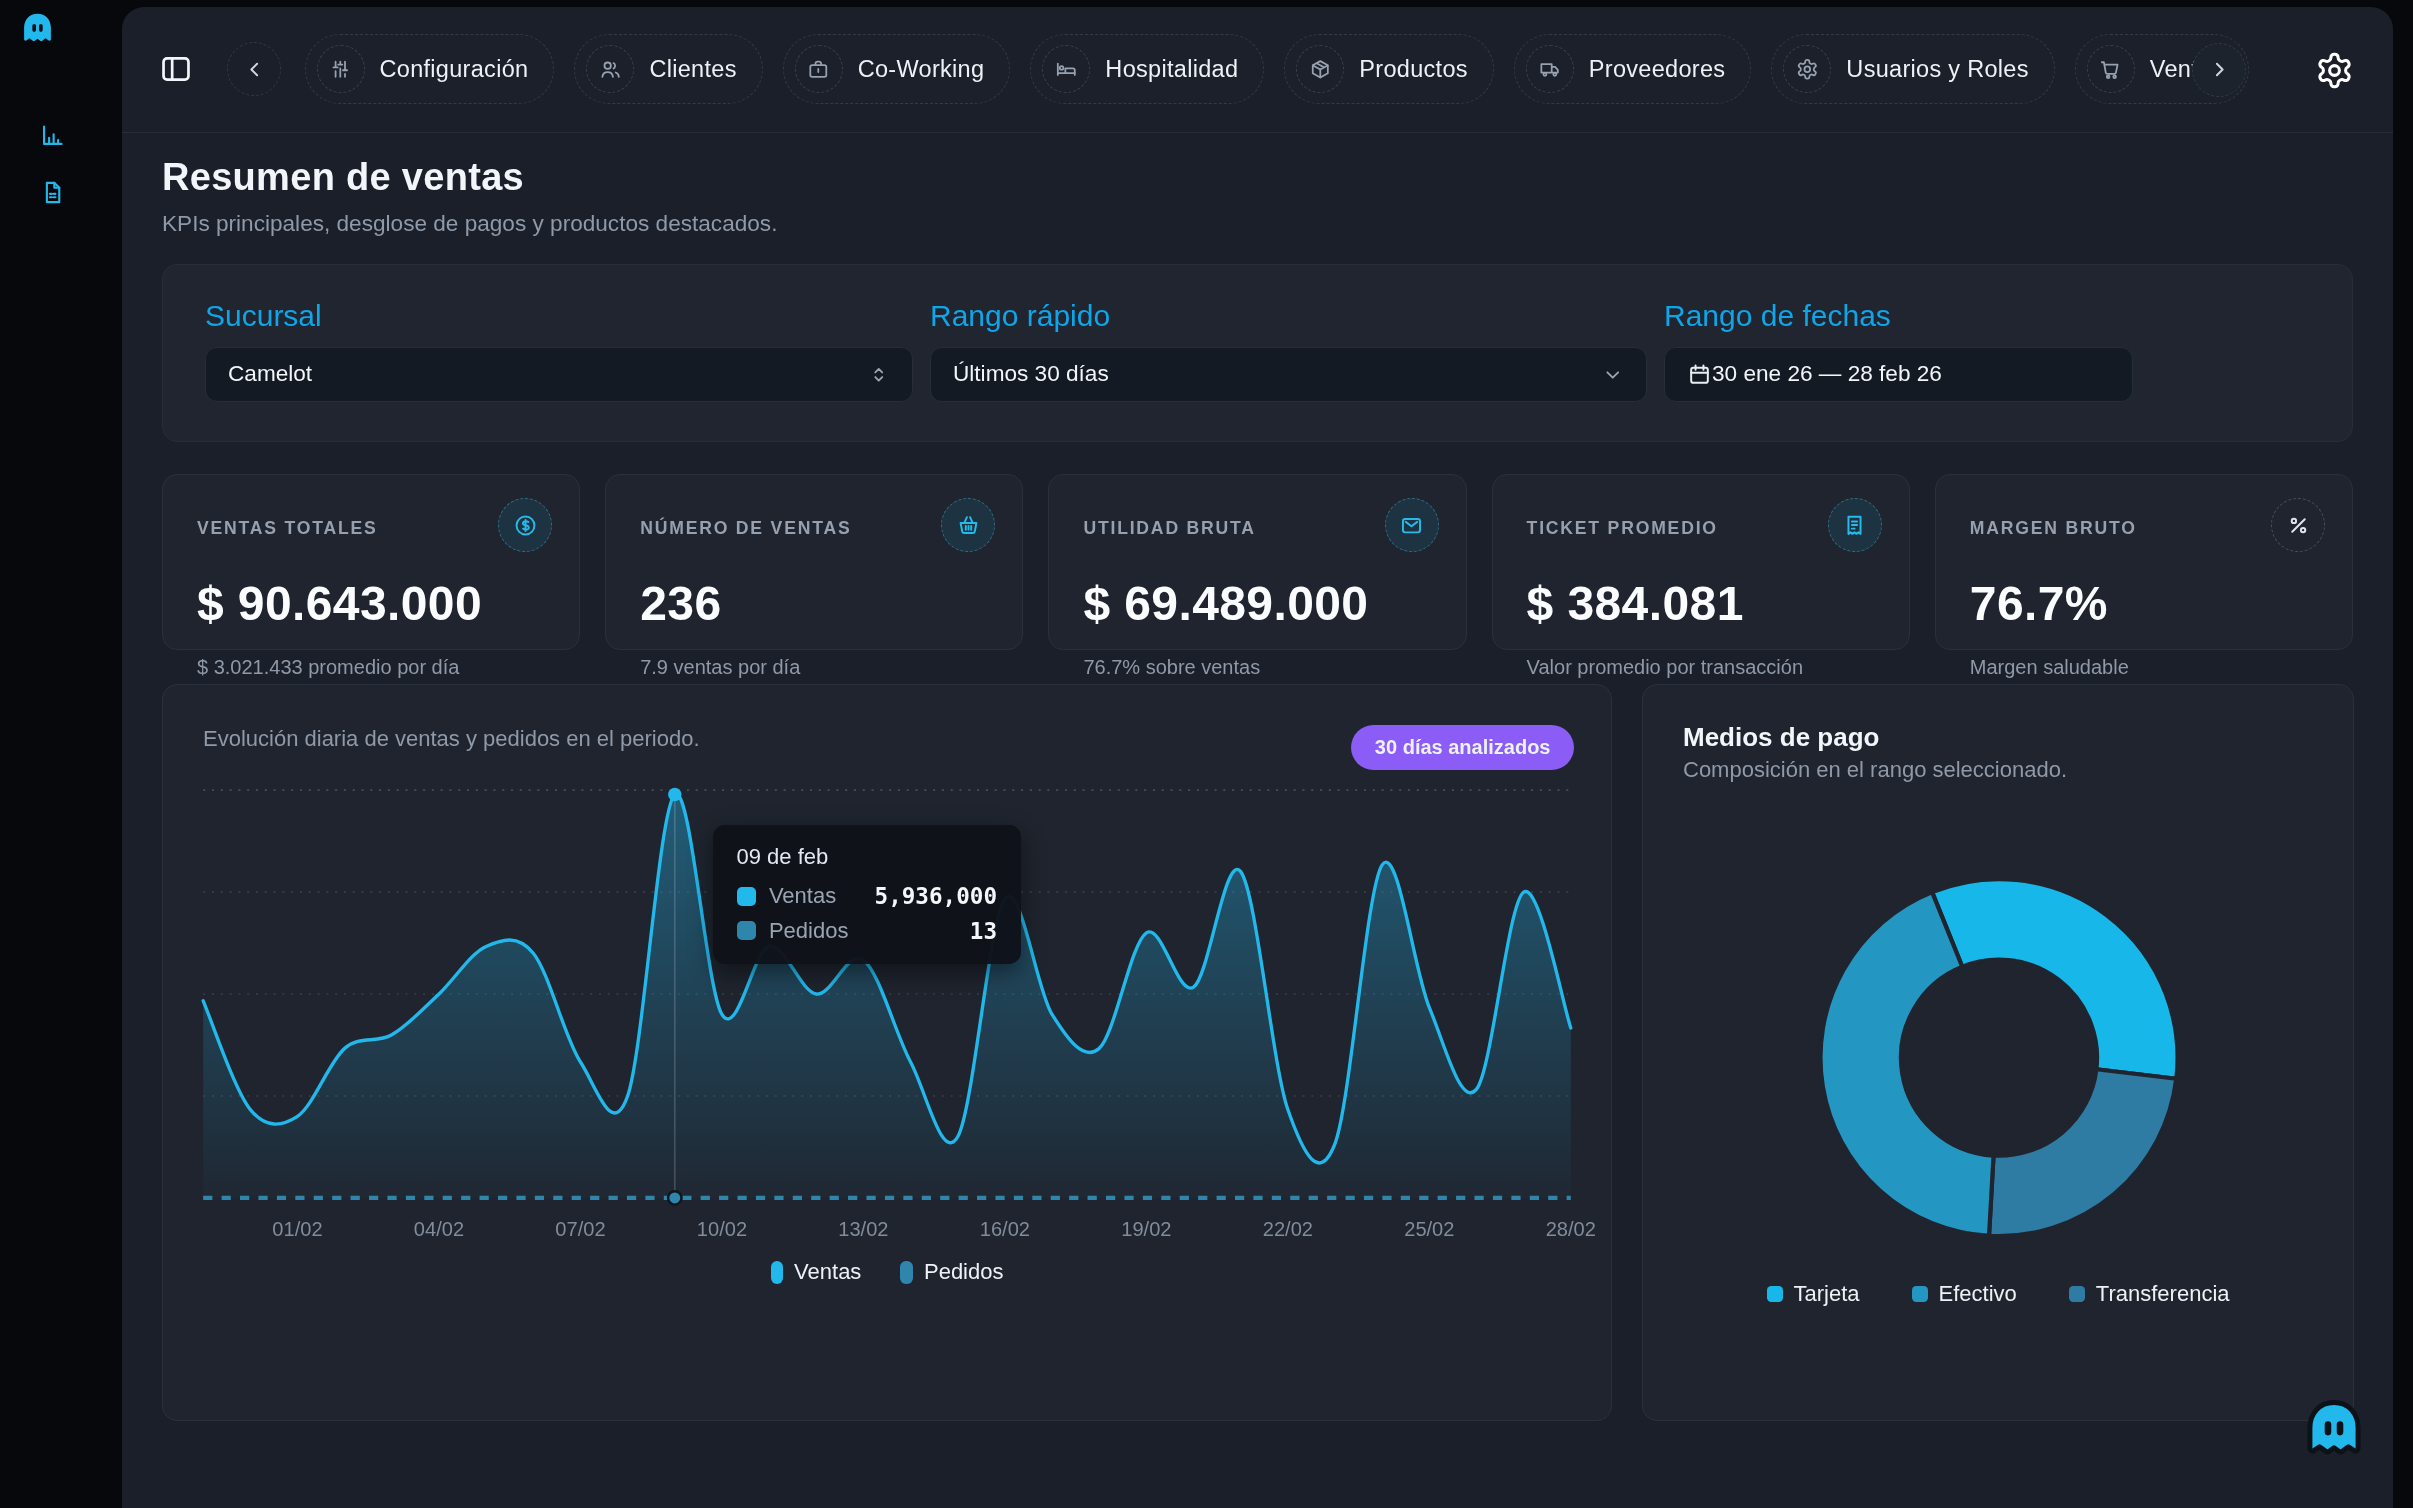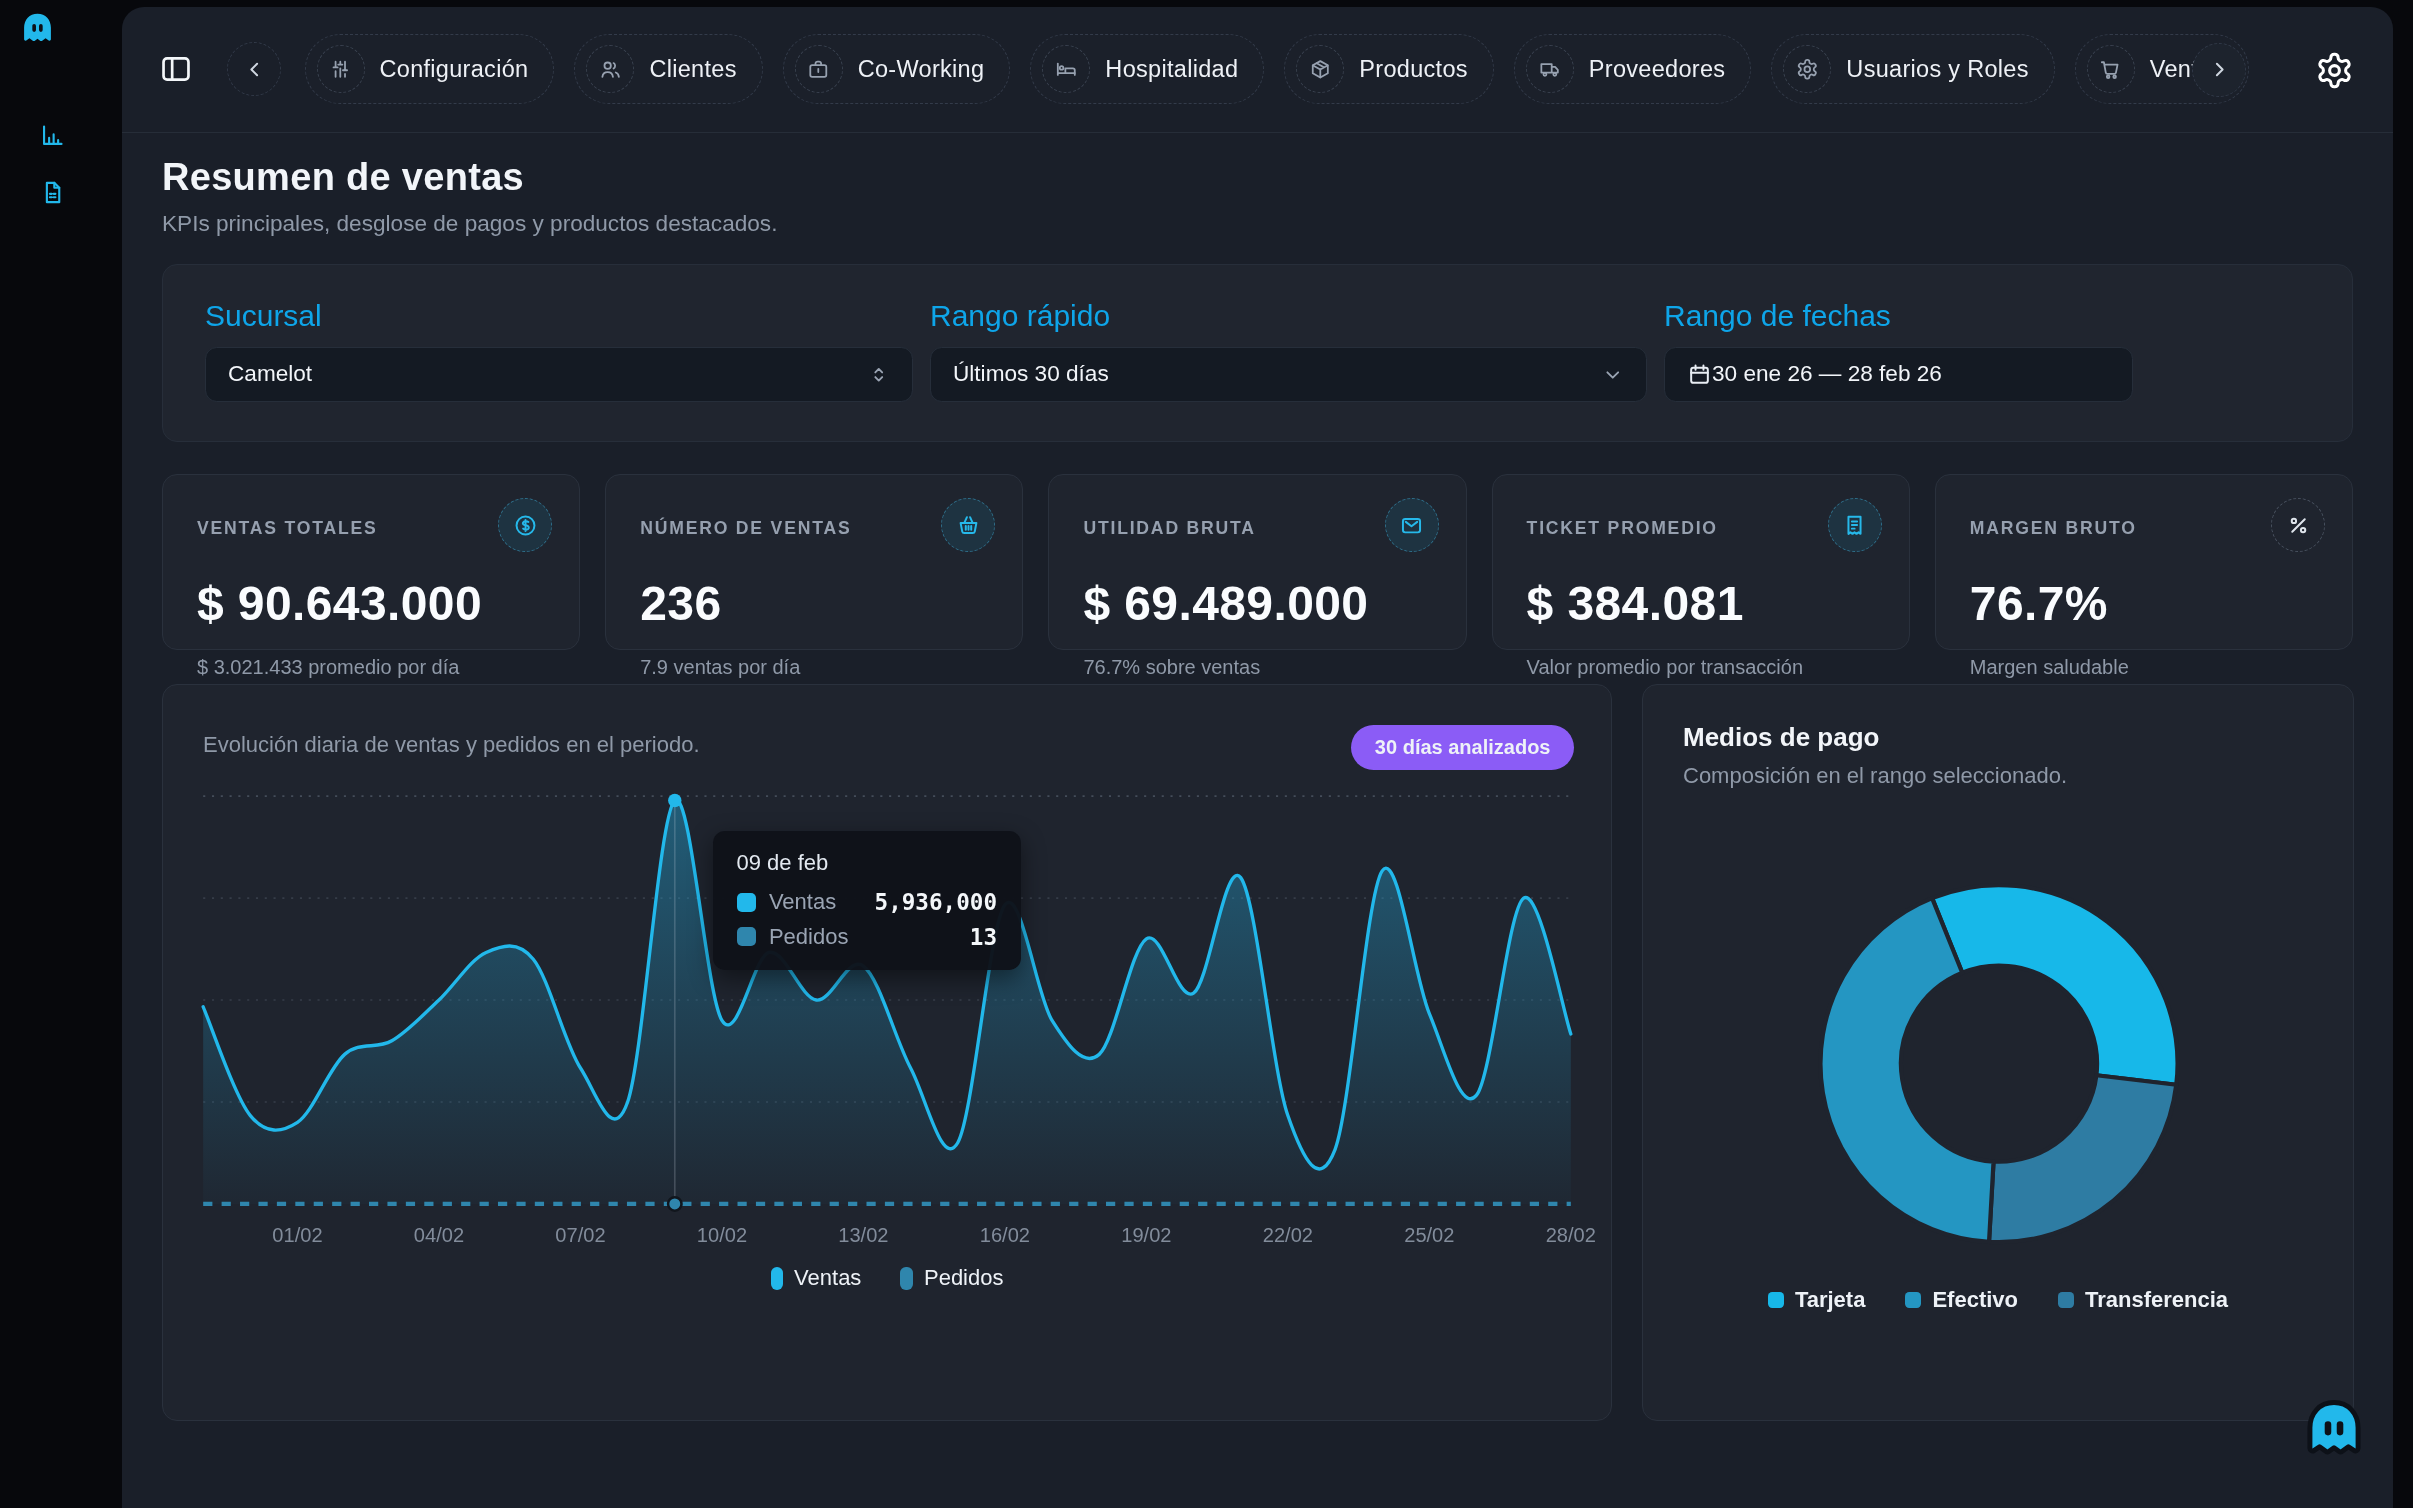--- a/index.html
+++ b/index.html
@@ -62,41 +62,41 @@
   .kpi-ic.accent { background:rgba(34,184,235,0.10); border:1.3px dashed rgba(60,165,205,0.55); color:#26b9ea; }
   .kpi-ic.plain { background:transparent; border:1.3px dashed #4a5361; color:#dfe5ec; }
   .kpi-ic svg { width:25px; height:25px; }
   .kpi-value { margin-top:37px; font-size:48px; font-weight:700; letter-spacing:0.4px; color:#fafcfe; }
   .kpi-sub { margin-top:25px; font-size:20px; color:#8f99a8; }
 
   
   .charts { margin-top:34px; display:grid; grid-template-columns:1fr 712px; gap:30px; height:737px; }
   .card { background:#1f242e; border:0.8px solid #2a313d; border-radius:15px; padding:37px 40px; position:relative; }
   .card-title { font-size:26px; font-weight:700; }
-  .card-sub { margin-top:10px; font-size:22px; color:#8f99a8; }
+  .card-sub { margin-top:4px; font-size:22px; color:#8f99a8; }
   .badge { position:absolute; top:40px; right:37px; background:#8b5cf6; border-radius:837px;
     padding:11px 23.5px; font-size:20px; font-weight:700; color:#eef2f7; }
 
   .chart-area { position:relative; margin-top:23.5px; height:469px; }
   .chart-area svg { display:block; overflow:visible; }
 
   .tooltip { position:absolute; left:510px; top:50px; background:rgba(14,18,25,0.97); border-radius:11.7px;
     padding:18.4px 23.5px 20px; min-width:251px; z-index:5; box-shadow:0 8.4px 25px rgba(0,0,0,.45); }
   .tt-title { font-size:22px; color:#e3e9f0; margin-bottom:13.4px; }
   .tt-row { display:flex; align-items:center; gap:13.4px; margin-top:8.4px; }
   .tt-swatch { width:19px; height:19px; border-radius:5px; flex:0 0 auto; }
   .tt-label { font-size:22px; color:#9aa4b3; }
   .tt-val { margin-left:auto; font-family:"DejaVu Sans Mono",monospace; font-size:22.6px; font-weight:700; color:#f4f7fa; padding-left:25px; }
 
   .legend { display:flex; justify-content:center; align-items:center; gap:39px; margin-top:15px; }
   .legend-item { display:flex; align-items:center; gap:11px; cursor:pointer; }
   .legend-swatch { width:12.6px; height:22.6px; border-radius:5.9px; }
   .legend-label { font-size:22px; color:#eef2f7; }
 
-  .donut-legend { margin-top:22px; gap:40px;font-weight:bold; }
+  .donut-legend { margin-top:22px; gap:52px; }
   .donut-legend .legend-swatch { width:16px; height:16px; border-radius:4.2px; }
 
   
   .fab { position:absolute; right:44px; bottom:42px; width:70px; height:70px; cursor:pointer; z-index:9; }
 
   svg.ic { fill:none; stroke:currentColor; stroke-width:1.9; stroke-linecap:round; stroke-linejoin:round; }
 </style>
 </head>
 <body>
 

